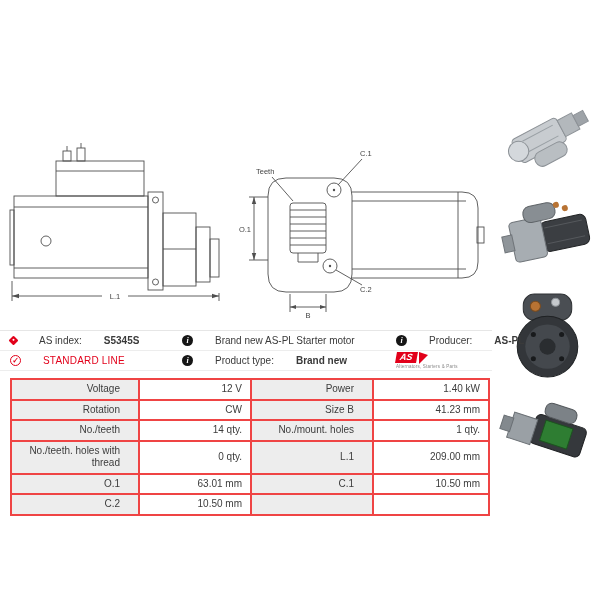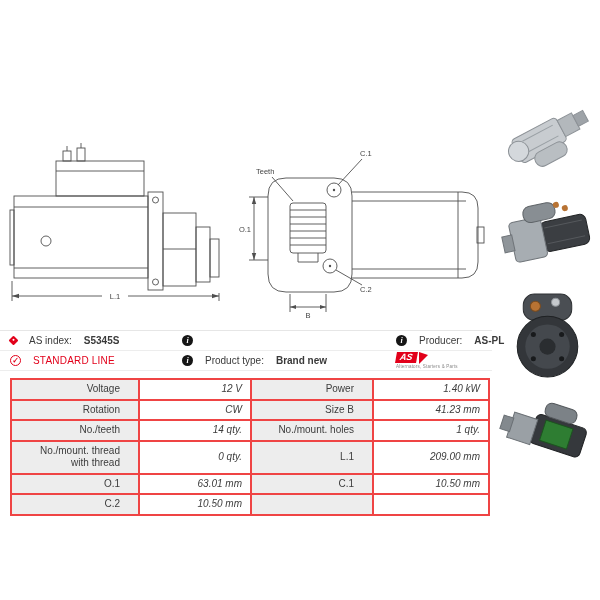--- a/index.html
+++ b/index.html
@@ -12,21 +12,21 @@
   .drawings svg text { font-family: "Liberation Sans", sans-serif; font-size: 7.5px; fill: #444; }
 
   
   .photos { position: absolute; left: 497px; top: 84px; width: 101px; }
   .photo { width: 101px; height: 97px; margin-bottom: 4px; background: #fff; }
   .photo svg { width: 100%; height: 100%; }
 
   
   .infobar { position: absolute; left: 0; top: 330px; width: 492px; border-top: 1px solid #e6e6e6; }
   .inforow { display: flex; align-items: center; height: 20px; padding: 0 10px; font-size: 10px; border-bottom: 1px solid #ededed; }
-  .col { display: flex; align-items: center; gap: 12px; white-space: nowrap; }
+  .col { display: flex; align-items: center; gap: 22px; white-space: nowrap; }
   .col.left { width: 172px; }
   .col.center { flex: 1; }
   .col.right { width: 86px; }
   .tag-icon { width: 7px; height: 7px; background: #e2001a; transform: rotate(45deg); border-radius: 1px; flex: 0 0 auto; position: relative; }
   .tag-icon::after { content: ""; position: absolute; left: 2px; top: 2px; width: 2px; height: 2px; background: #fff; border-radius: 50%; }
   .info-icon { width: 11px; height: 11px; border-radius: 50%; background: #161616; color: #fff;
                display: inline-flex; align-items: center; justify-content: center;
                font-size: 8px; font-weight: bold; font-style: italic;
                font-family: "Liberation Serif", serif; flex: 0 0 auto; }
   .check-icon { width: 11px; height: 11px; border: 1px solid #e2001a; border-radius: 50%; color: #e2001a;
@@ -41,21 +41,21 @@
              padding: 1px 4px; transform: skewX(-10deg); display: inline-block; }
   .logo-flag { width: 0; height: 0; border-left: 9px solid #e2001a; border-top: 3px solid transparent;
                border-bottom: 9px solid transparent; margin-left: 2px; }
   .logo-sub { font-size: 4.5px; color: #888; margin-top: 1px; letter-spacing: 0.2px; }
 
   
   .spec { position: absolute; left: 10px; top: 378px; width: 478px; border-collapse: collapse;
           font-size: 10px; table-layout: fixed; color: #3c3c3c; }
   .spec td { border: 2px solid #ef4444; padding: 3px 8px; vertical-align: middle; line-height: 1.25; height: 18px; }
   .spec td.lbl { background: #ededed; text-align: right; padding-right: 18px; }
-  .spec td.val { background: #ffffff; text-align: right; padding-right: 8px; font-style: italic; }
+  .spec td.val { background: #ffffff; text-align: right; padding-right: 8px; }
 </style>
 </head>
 <body>
 
 <div class="page">
 
   <div class="drawings">
     <svg viewBox="0 0 492 330">
 
       <g stroke="#4f4f4f" fill="none" stroke-width="0.9">
@@ -200,20 +200,21 @@
 
   <div class="infobar">
     <div class="inforow">
       <div class="col left">
         <span class="tag-icon"></span>
         <span>AS index:</span>
         <b>S5345S</b>
       </div>
       <div class="col center">
         <span class="info-icon">i</span>
+        <span>Brand new AS-PL Starter motor</span>
       </div>
       <div class="col right">
         <span class="info-icon">i</span>
         <span>Producer:</span>
         <b>AS-PL</b>
       </div>
     </div>
     <div class="inforow">
       <div class="col left">
         <span class="check-icon">✓</span>
@@ -256,21 +257,21 @@
         <td class="lbl">Size B</td>
         <td class="val">41.23 mm</td>
       </tr>
       <tr>
         <td class="lbl">No./teeth</td>
         <td class="val">14 qty.</td>
         <td class="lbl">No./mount. holes</td>
         <td class="val">1 qty.</td>
       </tr>
       <tr>
-        <td class="lbl">No./mount. thread with thread</td>
+        <td class="lbl">No./teeth. holes with thread</td>
         <td class="val">0 qty.</td>
         <td class="lbl">L.1</td>
         <td class="val">209.00 mm</td>
       </tr>
       <tr>
         <td class="lbl">O.1</td>
         <td class="val">63.01 mm</td>
         <td class="lbl">C.1</td>
         <td class="val">10.50 mm</td>
       </tr>

